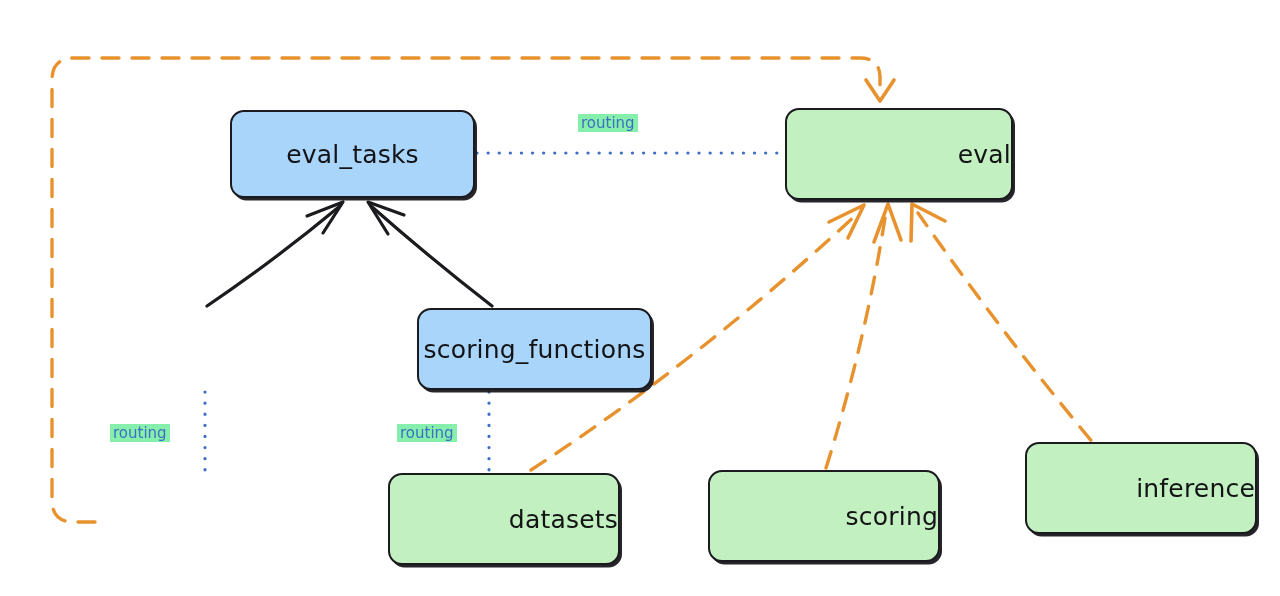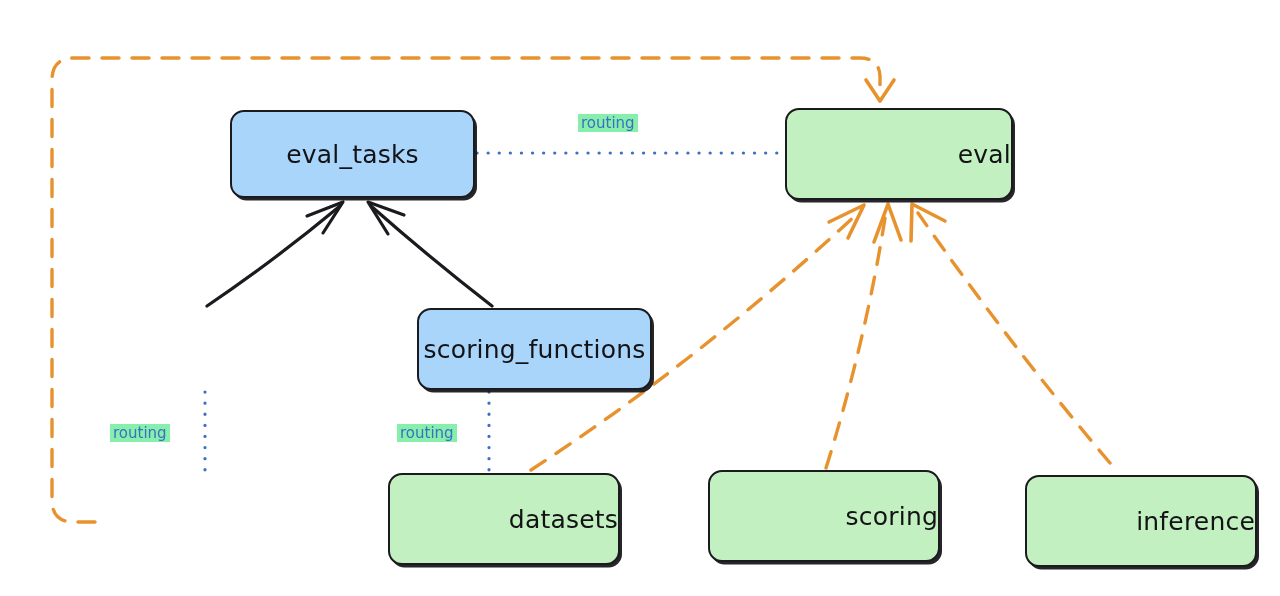--- a/index.html
+++ b/index.html
@@ -115,21 +115,21 @@
 
 
   <div class="node green" style="left:388px; top:473px; width:232px; height:92px;">
     <span>datasets</span>
   </div>
 
   <div class="node green" style="left:708px; top:470px; width:232px; height:92px;">
     <span>scoring</span>
   </div>
 
-  <div class="node green" style="left:1025px; top:475px; width:232px; height:92px;padding-left:28px;">
+  <div class="node green" style="left:1025px; top:442px; width:232px; height:92px;padding-left:28px;">
     <span>inference</span>
   </div>
 
   <div class="edge-label" style="left:578px; top:114px;">routing</div>
 
   <div class="edge-label" style="left:110px; top:424px;">routing</div>
 
   <div class="edge-label" style="left:397px; top:424px;">routing</div>
 
 </div>

